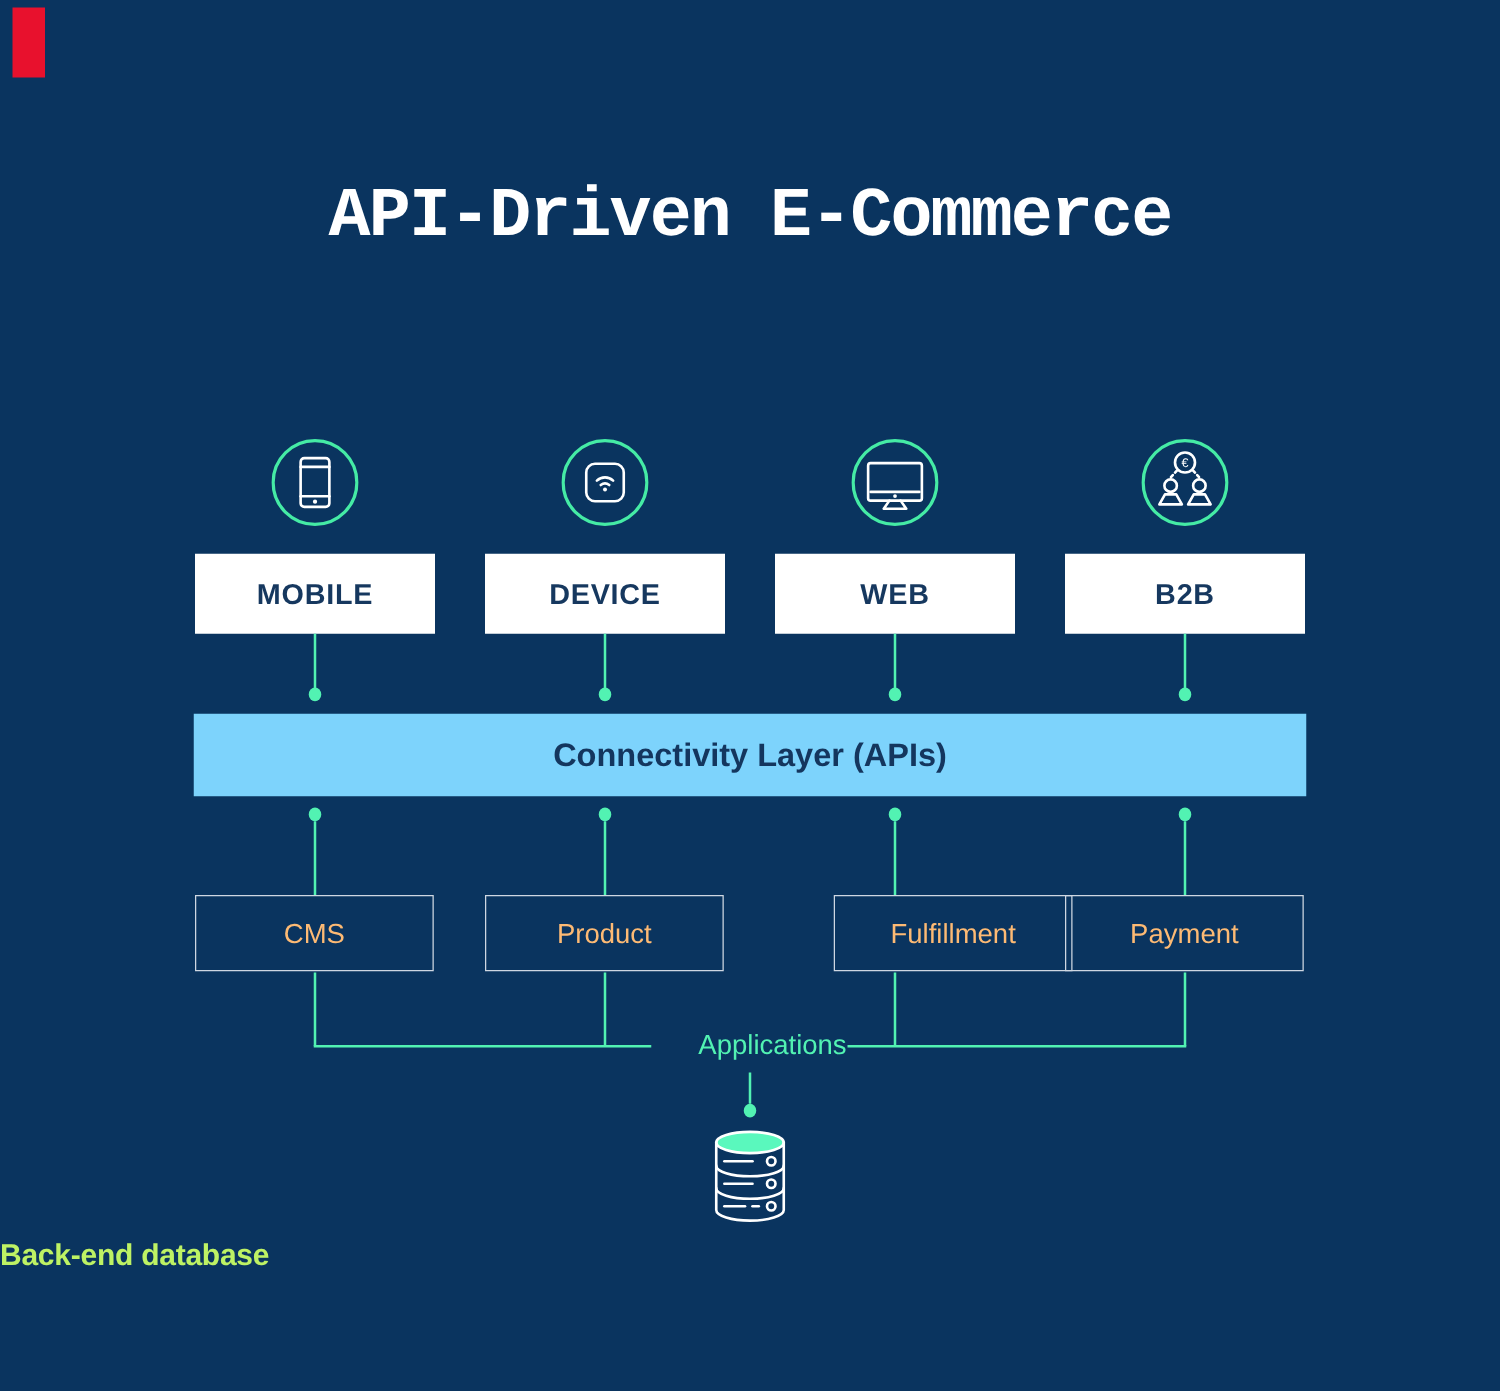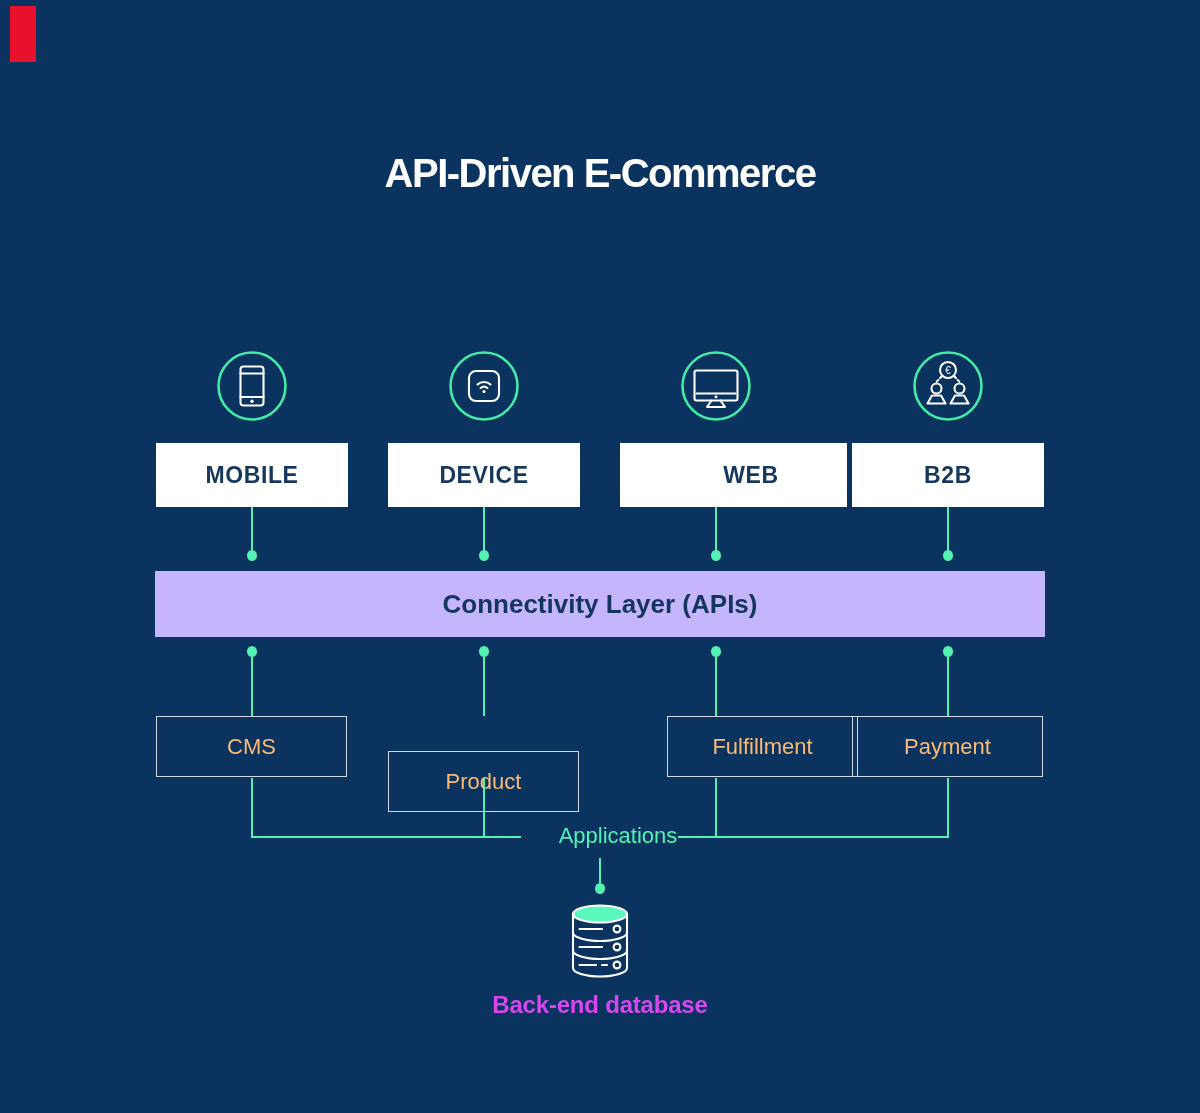--- a/index.html
+++ b/index.html
@@ -2,48 +2,48 @@
 <html><head>
 <meta charset="utf-8">
 <style>
   html,body{margin:0;padding:0;background:#0A345F;}
   .canvas{position:relative;width:1200px;height:1113px;background:#0A345F;
           font-family:"Liberation Sans",sans-serif;overflow:hidden;}
 
   .red-marker{position:absolute;left:10px;top:6px;width:26px;height:56px;background:#E8112D;}
 
   .title{position:absolute;left:0;right:0;top:142px;text-align:center;
-         font-size:40px;line-height:62px;font-weight:bold;color:#FFFFFF;letter-spacing:-1.5px;}
+         font-size:56px;line-height:62px;font-weight:bold;color:#FFFFFF;letter-spacing:-1.5px;font-family:Liberation Mono, monospace;}
 
   .icon-circle{position:absolute;top:351px;width:70px;height:70px;}
   .icon-circle svg{display:block;}
 
   .whitebox{position:absolute;top:443px;width:192px;height:64px;background:#FFFFFF;
             display:flex;align-items:center;justify-content:center;
             font-size:23px;font-weight:bold;color:#16385F;letter-spacing:.6px;}
 
   .vline{position:absolute;width:2px;background:#52F2B2;}
   .hline{position:absolute;height:2px;background:#52F2B2;top:836px;}
   .dot{position:absolute;width:10px;height:11px;border-radius:50%;background:#52F2B2;}
 
-  .bar{position:absolute;left:155px;top:571px;width:890px;height:66px;background:#c4b5fd;
+  .bar{position:absolute;left:155px;top:571px;width:890px;height:66px;background:#7dd3fc;
        display:flex;align-items:center;justify-content:center;
        font-size:26px;font-weight:600;color:#14365E;}
 
   .appbox{position:absolute;top:716px;width:189px;height:59px;border:1.5px solid #CFD7E2;
           display:flex;align-items:center;justify-content:center;
           font-size:22px;color:#fdba74;background:transparent;}
 
   .apps-label{position:absolute;left:0;right:0;top:823px;text-align:center;
               font-size:22px;color:#52F2B2;margin-left:36px;}
 
   .db-icon{position:absolute;left:562px;top:899px;}
 
-  .caption{position:absolute;left:0;right:0;top:991px;text-align:center;
-           font-size:24px;font-weight:bold;color:#d946ef;letter-spacing:-.2px;}
+  .caption{position:absolute;left:0;right:0;top:991px;text-align:left;
+           font-size:24px;font-weight:bold;color:#bef264;letter-spacing:-.2px;}
 
   .wicon{stroke:#FFFFFF;stroke-width:2.1;fill:none;stroke-linecap:round;stroke-linejoin:round;}
   .ring{stroke:#45EBA5;stroke-width:2.6;fill:none;}
 </style>
 </head>
 <body>
 
 <div class="canvas">
 
   <div class="red-marker"></div>
@@ -101,21 +101,21 @@
       <text x="35" y="22.6" text-anchor="middle" font-size="10" fill="#FFFFFF" font-family="'Liberation Sans',sans-serif">€</text>
     </svg>
   </div>
 
   <div class="whitebox" style="left:388px;">
     <span>DEVICE</span>
   </div>
   <div class="whitebox" style="left:156px;">
     <span>MOBILE</span>
   </div>
-  <div class="whitebox" style="left:620px;padding-left:35px;">
+  <div class="whitebox" style="left:620px;">
     <span>WEB</span>
   </div>
   <div class="whitebox" style="left:852px;">
     <span>B2B</span>
   </div>
 
   <div class="vline" style="left:251px;top:507px;height:44px;"></div>
   <div class="vline" style="left:483px;top:507px;height:44px;"></div>
   <div class="vline" style="left:715px;top:507px;height:44px;"></div>
   <div class="vline" style="left:947px;top:507px;height:44px;"></div>
@@ -133,21 +133,21 @@
   <div class="dot" style="left:711px;top:646px;"></div>
   <div class="dot" style="left:943px;top:646px;"></div>
   <div class="vline" style="left:251px;top:657px;height:59px;"></div>
   <div class="vline" style="left:483px;top:657px;height:59px;"></div>
   <div class="vline" style="left:715px;top:657px;height:59px;"></div>
   <div class="vline" style="left:947px;top:657px;height:59px;"></div>
 
   <div class="appbox" style="left:156px;">
     <span>CMS</span>
   </div>
-  <div class="appbox" style="left:388px;margin-top:35px;">
+  <div class="appbox" style="left:388px;">
     <span>Product</span>
   </div>
   <div class="appbox" style="left:620px;margin-left:47px;">
     <span>Fulfillment</span>
   </div>
   <div class="appbox" style="left:852px;">
     <span>Payment</span>
   </div>
 
   <div class="vline" style="left:251px;top:778px;height:59px;"></div>

